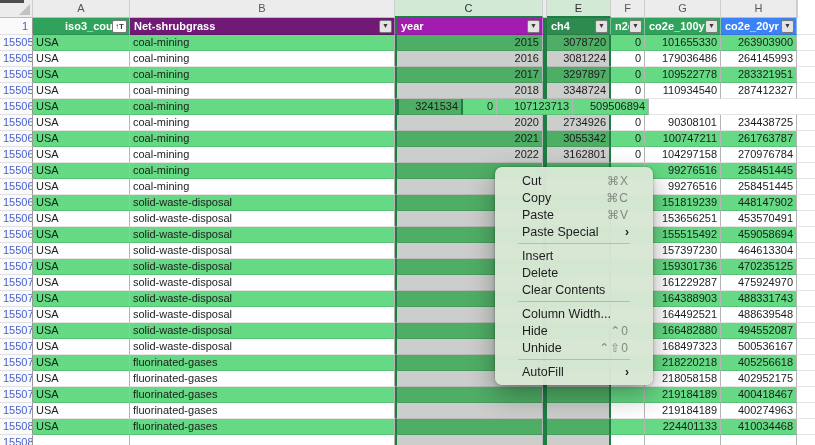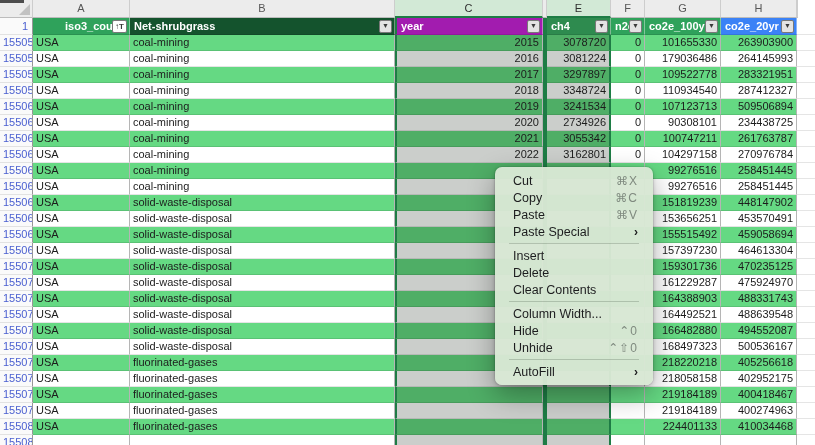--- a/index.html
+++ b/index.html
@@ -32,21 +32,21 @@
   
   .hdr{height:17px;}
   .hdr .cell{line-height:16px}
   .hc{color:#fff;font-weight:bold;display:flex;justify-content:space-between;align-items:center;
       border-right:1px solid rgba(255,255,255,.4);padding:0 2px 0 4px;}
   .dd{box-sizing:border-box;width:13px;height:13px;background:#e3e3e3;border:1px solid #787878;
       color:#3a3a3a;font-size:7px;line-height:10px;text-align:center;border-radius:2px;flex:none;font-weight:normal}
   .fb{box-sizing:border-box;width:15px;height:13px;background:#fff;border:1px solid #787878;
       color:#3a3a3a;font-size:8px;line-height:11px;text-align:center;border-radius:2px;flex:none;font-weight:bold}
   
-  .menu{position:absolute;left:495px;top:167px;width:158px;box-sizing:border-box;padding:5px 4px;
+  .menu{position:absolute;left:495px;top:167px;width:158px;box-sizing:border-box;padding:5px 13px;
         background:rgba(216,231,212,.97);border-radius:7px;z-index:10;font-size:12.5px;color:#1d1d1f;
         box-shadow:0 10px 28px rgba(0,0,0,.33),0 1px 4px rgba(0,0,0,.2),0 0 0 1px rgba(0,0,0,.06);}
   .mi{display:flex;justify-content:space-between;align-items:center;height:17px;padding:0 11px 0 14px;cursor:default}
   .ms{color:#7f8a7f;font-size:12px;letter-spacing:1px}
   .chev{color:#1d1d1f;font-size:12px;font-weight:bold}
   .sep{height:1px;background:rgba(40,60,40,.22);margin:3px 10px}
   .strip{position:absolute;left:0;top:0;width:24px;height:3px;background:#4d4d4d;z-index:6}
 </style>
 </head>
 <body>
@@ -66,21 +66,21 @@
       <div class="lc c-h" style="border-left: none;">H</div>
       <div class="lc c-x" style="background: rgb(236, 236, 236);"></div>
     </div>
 
   <div class="r hdr" id="hdrrow">
       <div class="cell rn c-rn">1</div>
       <div class="cell hc c-a" style="background: rgb(47, 162, 91);">
         <div class="" style="overflow: hidden; white-space: nowrap; margin-left: 28px;">iso3_country</div>
         <div class="fb">↑T</div>
       </div>
-      <div class="cell hc c-b" style="background: #14532d;">
+      <div class="cell hc c-b" style="background: #701a75;">
         <div class="" style="overflow: hidden; white-space: nowrap;">Net-shrubgrass</div>
         <div class="dd">▼</div>
       </div>
       <div class="cell hc c-c" style="background: #a21caf;">
         <div class="" style="overflow: hidden; white-space: nowrap;">year</div>
         <div class="dd">▼</div>
       </div>
       <div class="cell c-d"></div>
       <div class="cell hc c-e" style="background: rgb(46, 139, 79);">
         <div class="" style="overflow: hidden; white-space: nowrap;">ch4</div>
@@ -147,21 +147,20 @@
         <div class="cell c-e num sel w">3348724</div>
         <div class="cell c-f num w">0</div>
         <div class="cell c-g num w">110934540</div>
         <div class="cell c-h num w">287412327</div>
         <div class="cell c-x"></div>
       </div>
       <div class="r">
         <div class="cell rn c-rn">155060</div>
         <div class="cell c-a g">USA</div>
         <div class="cell c-b g">coal-mining</div>
-        <div class="cell c-c num sel g">2019</div>
         <div class="cell c-d"></div>
         <div class="cell c-e num sel g">3241534</div>
         <div class="cell c-f num g">0</div>
         <div class="cell c-g num g">107123713</div>
         <div class="cell c-h num g">509506894</div>
         <div class="cell c-x"></div>
       </div>
       <div class="r">
         <div class="cell rn c-rn">155061</div>
         <div class="cell c-a w">USA</div>

